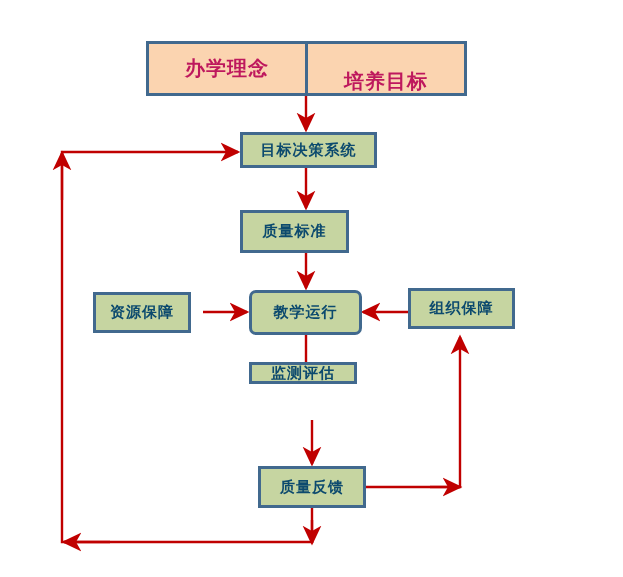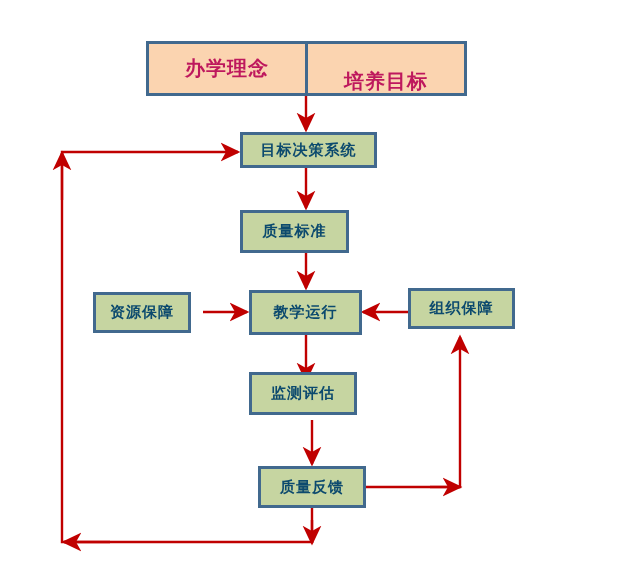--- a/index.html
+++ b/index.html
@@ -113,21 +113,21 @@
     <div class="group-cell">办学理念</div>
     <div class="group-cell">培养目标</div>
   </div>
 
   <div class="node green" style="left:240px; top:132px; width:137px; height:36px;">目标决策系统</div>
 
   <div class="node green" style="left:240px; top:210px; width:109px; height:43px;">质量标准</div>
 
   <div class="node green" style="left:93px; top:292px; width:98px; height:41px;">资源保障</div>
 
-  <div class="node green" style="left:249px; top:290px; width:113px; height:45px;">教学运行</div>
+  <div class="node green" style="left:249px; top:290px; width:113px; height:45px;border-radius:7px;">教学运行</div>
 
   <div class="node green" style="left:408px; top:288px; width:107px; height:41px;">组织保障</div>
 
-  <div class="node green" style="left:249px; top:372px; width:108px; height:43px;">监测评估</div>
+  <div class="node green" style="left:249px; top:362px; width:108px; height:22px;">监测评估</div>
 
   <div class="node green" style="left:258px; top:466px; width:108px; height:42px;text-align:right;">质量反馈</div>
 
 </div>
 
 </body></html>

